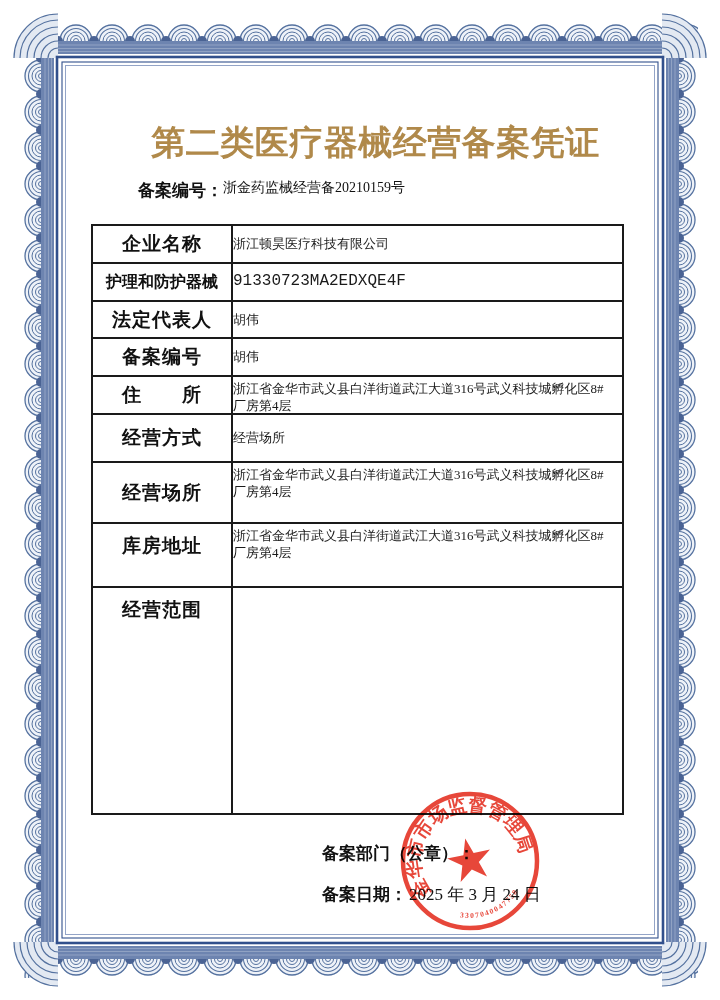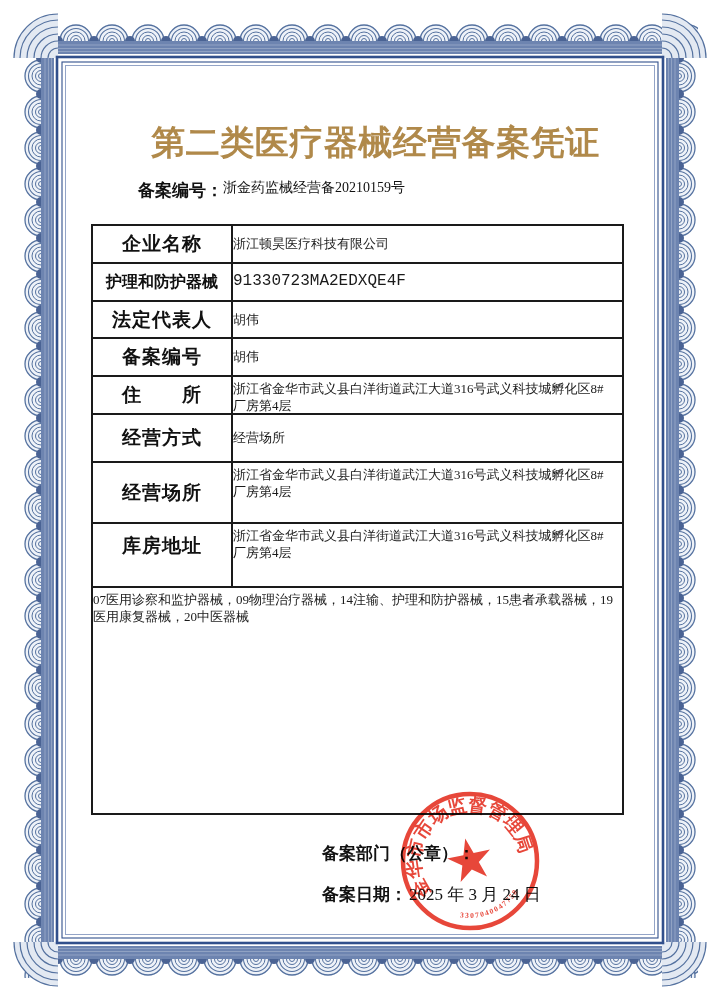--- a/index.html
+++ b/index.html
@@ -158,21 +158,21 @@
     </div>
     <div class="row h53 vtop">
       <div class="cl">经营场所</div>
       <div class="cv">浙江省金华市武义县白洋街道武江大道316号武义科技城孵化区8#厂房第4层</div>
     </div>
     <div class="row h68 vtop ltop">
       <div class="cl">库房地址</div>
       <div class="cv">浙江省金华市武义县白洋街道武江大道316号武义科技城孵化区8#厂房第4层</div>
     </div>
     <div class="row h225 vtop ltop">
-      <div class="cv">07医用诊察和监护器械，09物理治疗器械，14注输、护理和防护器械，15患者承载器械，19医用康复器械，20中医器械</div>
+      <div class="cl">经营范围</div>
     </div>
   </div>
 
   <div class="footer-dept">备案部门（公章）：</div>
   <div class="footer-date">
     <span class="dl">备案日期：</span>
     <span class="dv">2025 年 3 月 24 日</span>
   </div>
 
   <svg class="seal" viewBox="0 0 150 150" xmlns="http://www.w3.org/2000/svg">

